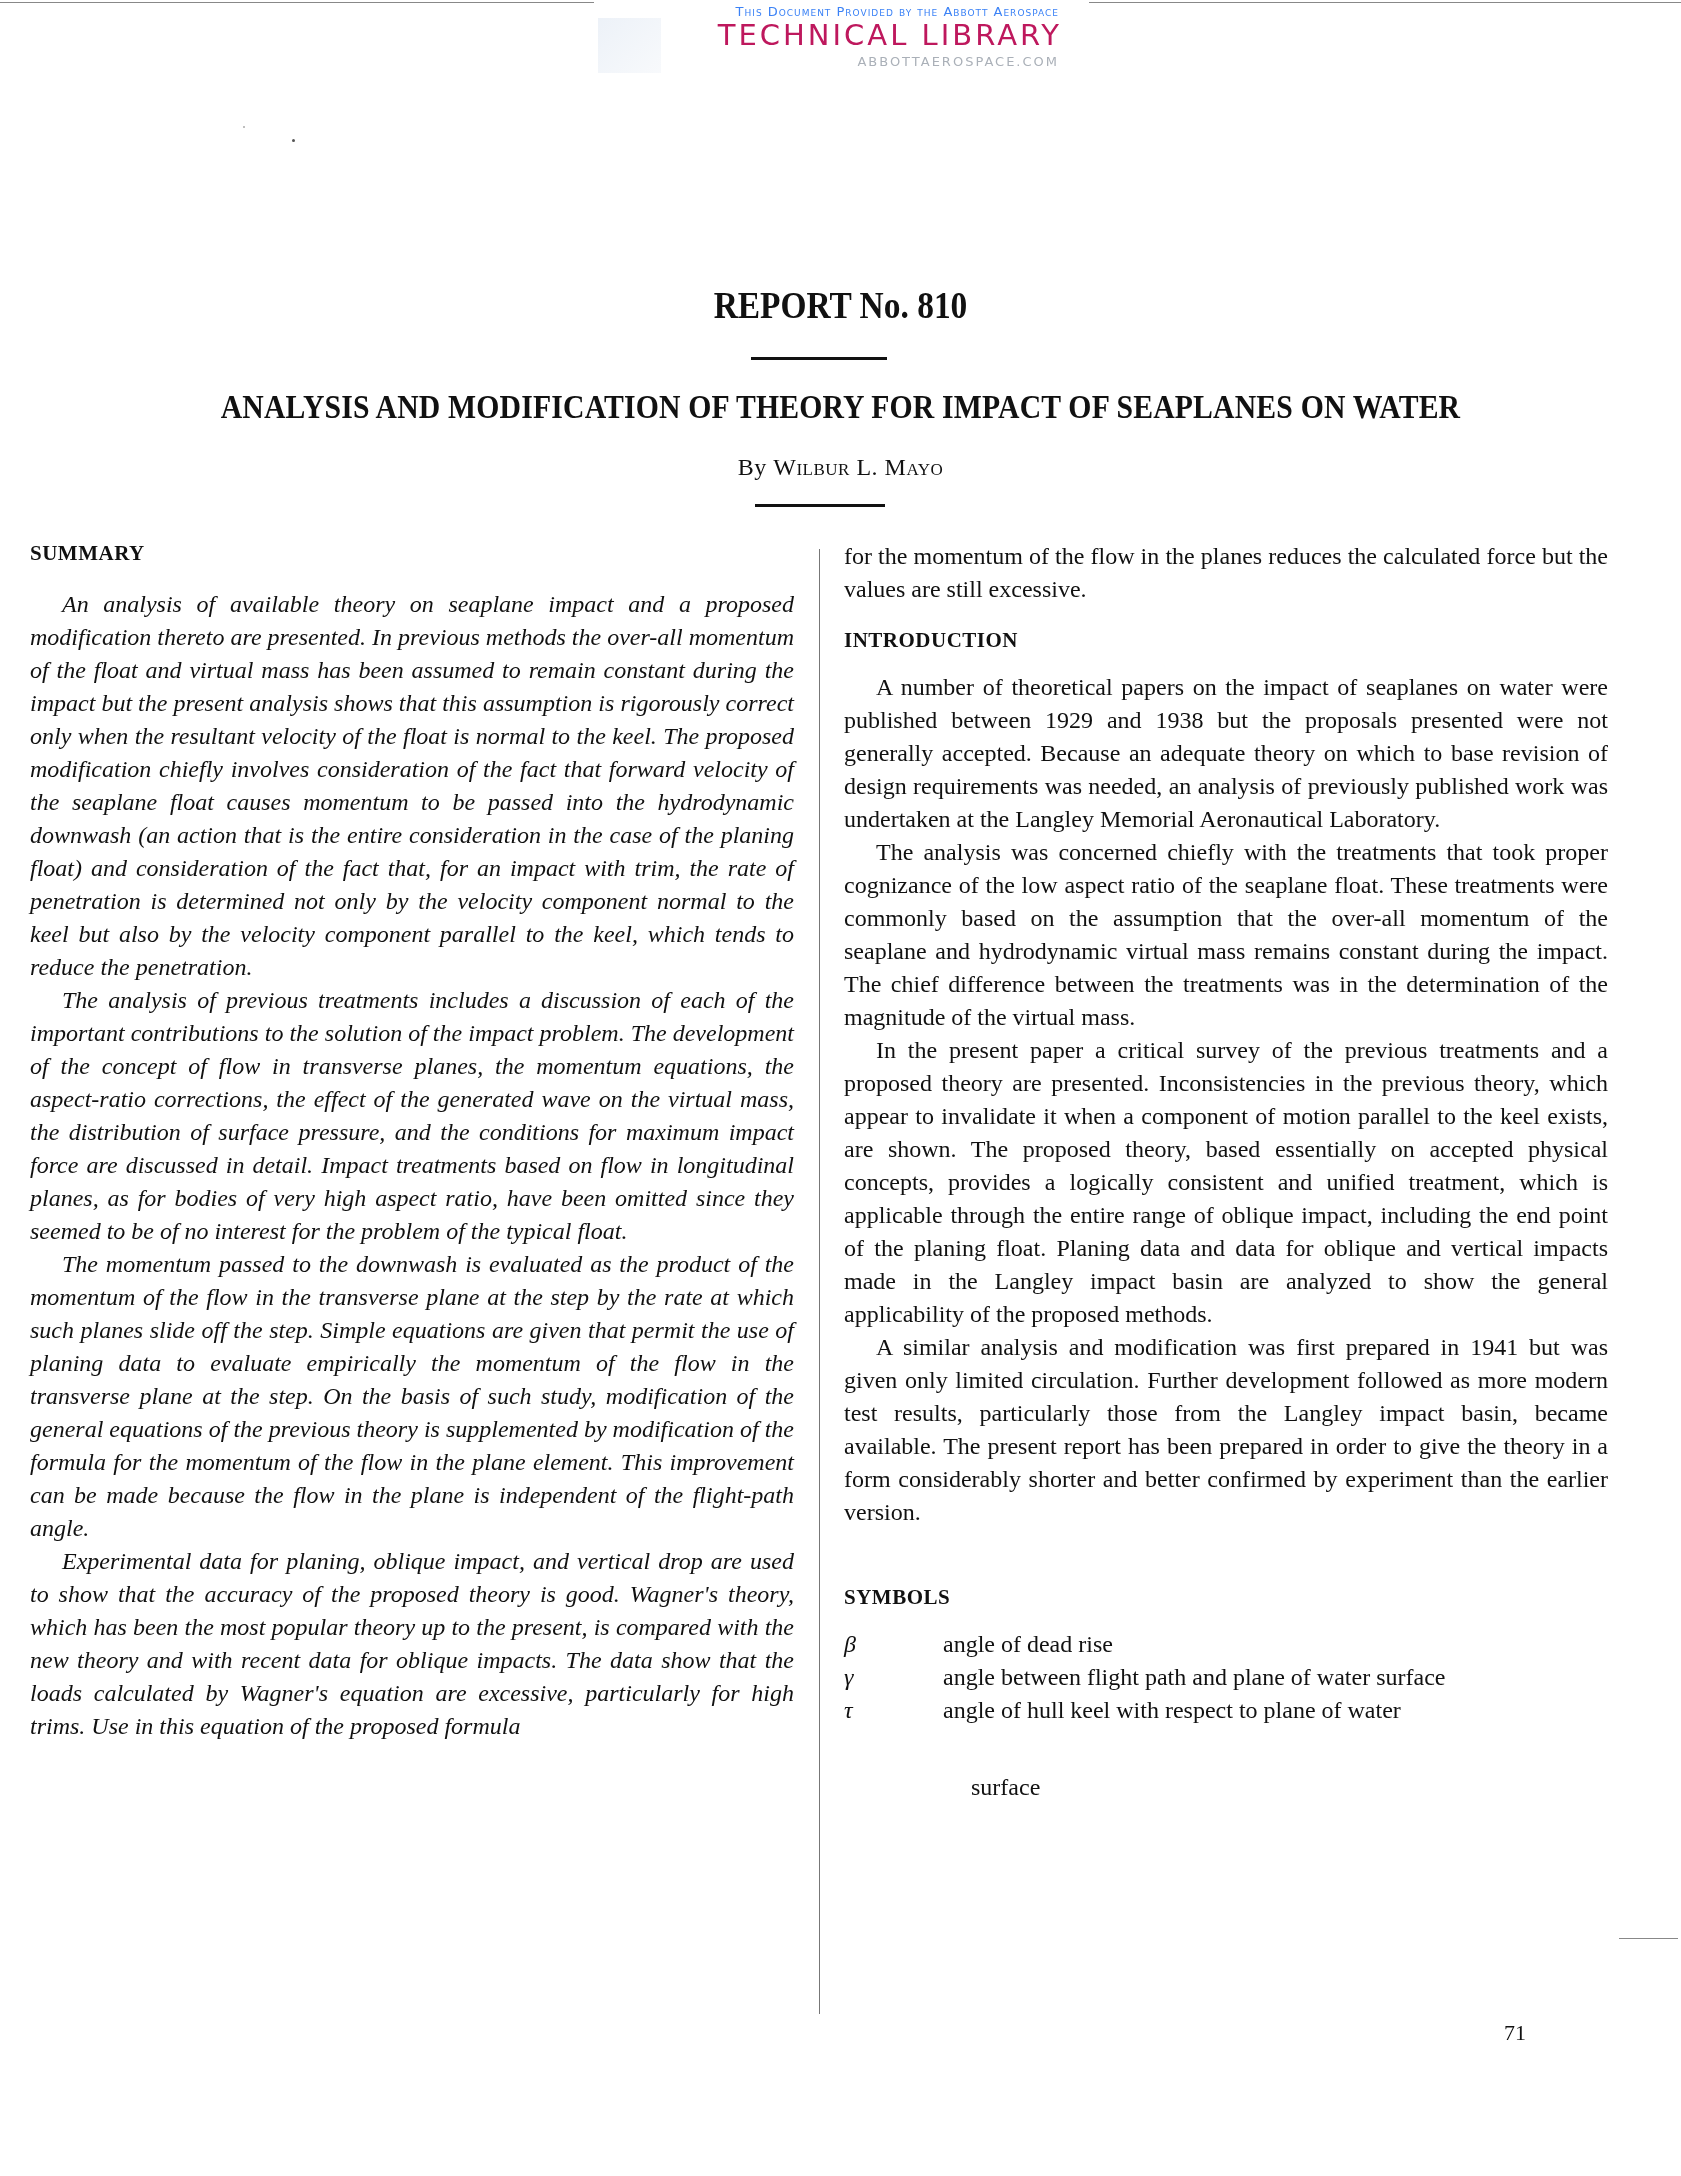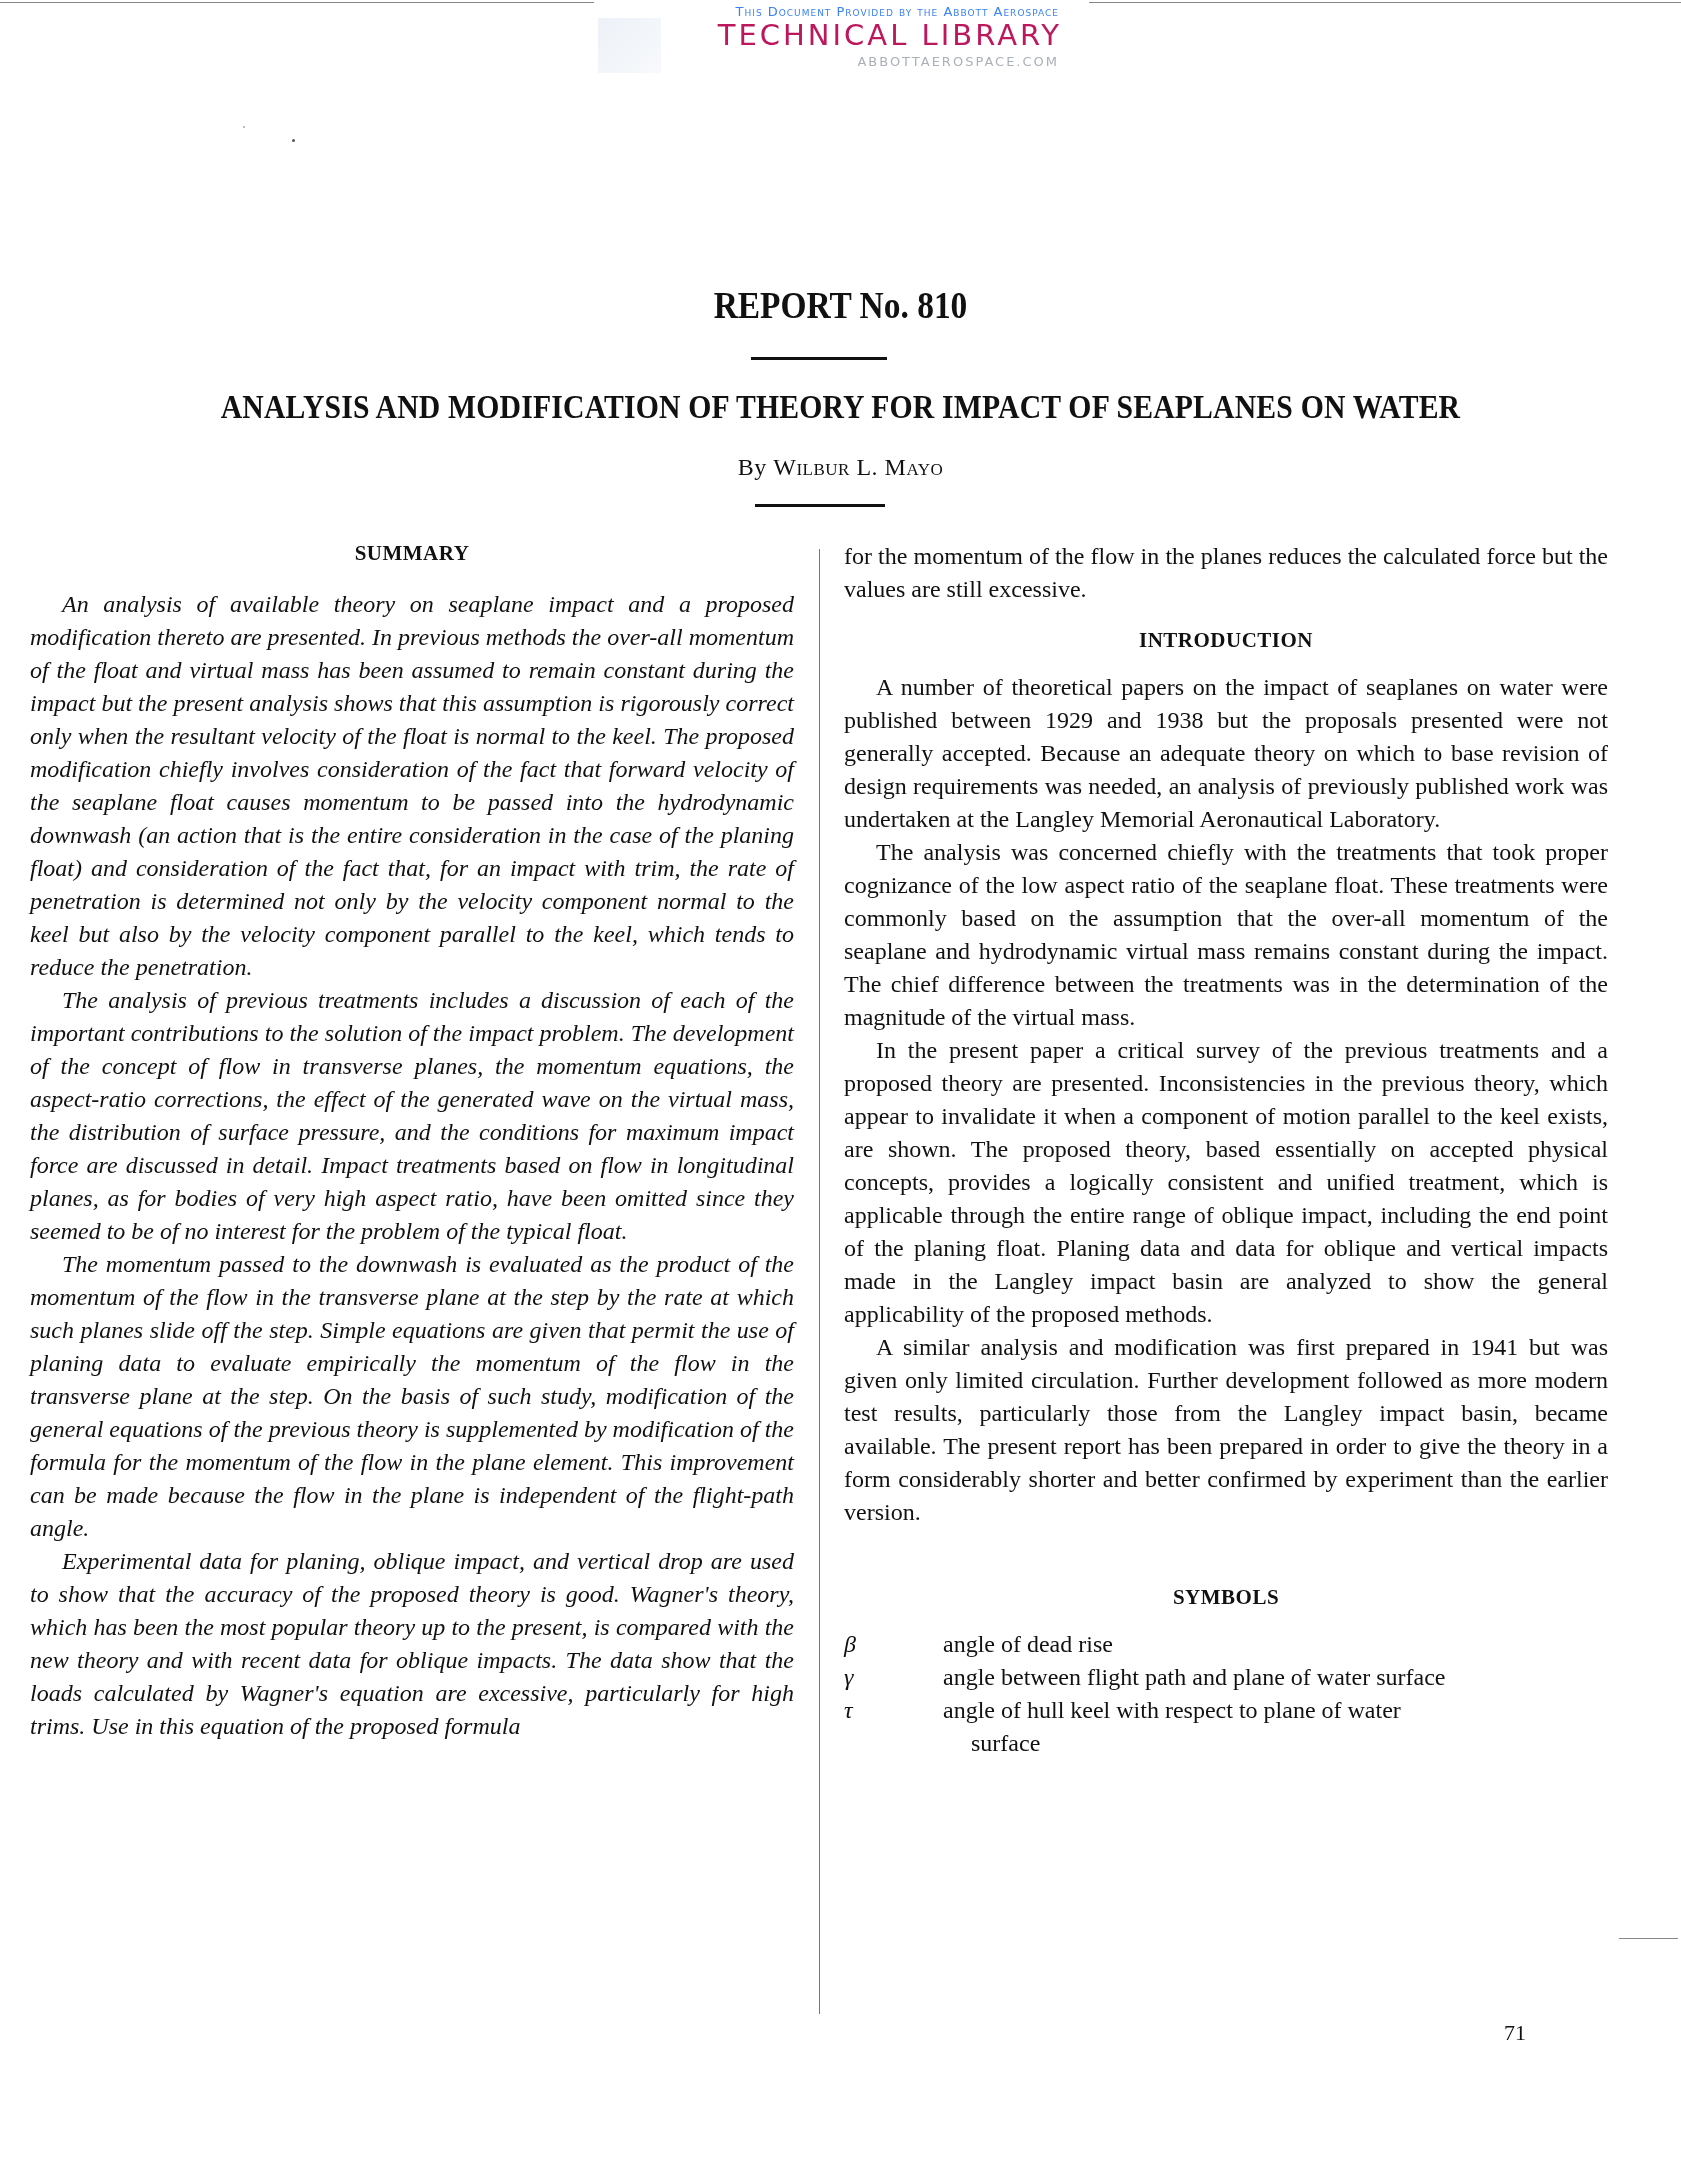--- a/index.html
+++ b/index.html
@@ -19,31 +19,31 @@
     .rule2 { top:504px; left:755px; width:130px; }
     .title { position:absolute; top:389px; left:0; width:1681px; text-align:center; font-family:"Liberation Serif", serif; font-weight:bold; font-size:33px; letter-spacing:0.2px; transform: scaleX(0.9); }
     .byline { position:absolute; top:454px; left:0; width:1681px; text-align:center; font-family:"Liberation Serif", serif; font-size:24px; letter-spacing:0.5px; }
     .byline .sc { font-variant: small-caps; }
 
     .col { position:absolute; font-family:"Liberation Serif", serif; font-size:24px; line-height:33px; text-align:justify; }
     .col-left { left:30px; top:537px; width:764px; font-style: italic; }
     .col-right { left:844px; top:540px; width:764px; }
     .divider { position:absolute; left:819px; top:549px; width:1px; height:1465px; background:#777; }
 
-    .sec-head { text-align:center; font-style: normal; font-size:21px; letter-spacing:0.5px; margin: 0; }
+    .sec-head { text-align:left; font-style: normal; font-size:21px; letter-spacing:0.5px; margin: 0; }
     .col-left .sec-head { margin-bottom: 18px; }
     .col-right .sec-head { margin: 18px 0 14px 0; }
     .col p { margin:0; text-indent: 32px; }
     .col p.noindent { text-indent: 0; }
 
     .symbols { margin-top: 8px; font-size:24px; line-height:33px; }
     .sym-row { display:flex; }
     .sym-row .sym { width:99px; font-style: italic; }
     .sym-row .def { flex:1; text-align: justify; }
-    .sym-row .def .cont { display:block; padding-left:28px; }
+    .sym-row .def .cont { display:block; padding-left:28px;margin-top:44px; }
     .page-num { position:absolute; top:2020px; left:1504px; font-family:"Liberation Serif", serif; font-size:22px; }
     .stray { position:absolute; background:#555; border-radius:50%; }
     .right-mark { position:absolute; top:1938px; left:1619px; width:59px; height:1px; background:#888; }
   </style>
 </head>
 <body>
 
 <div class="topline">
     <div class="seg1"></div>
     <div class="seg2"></div>

